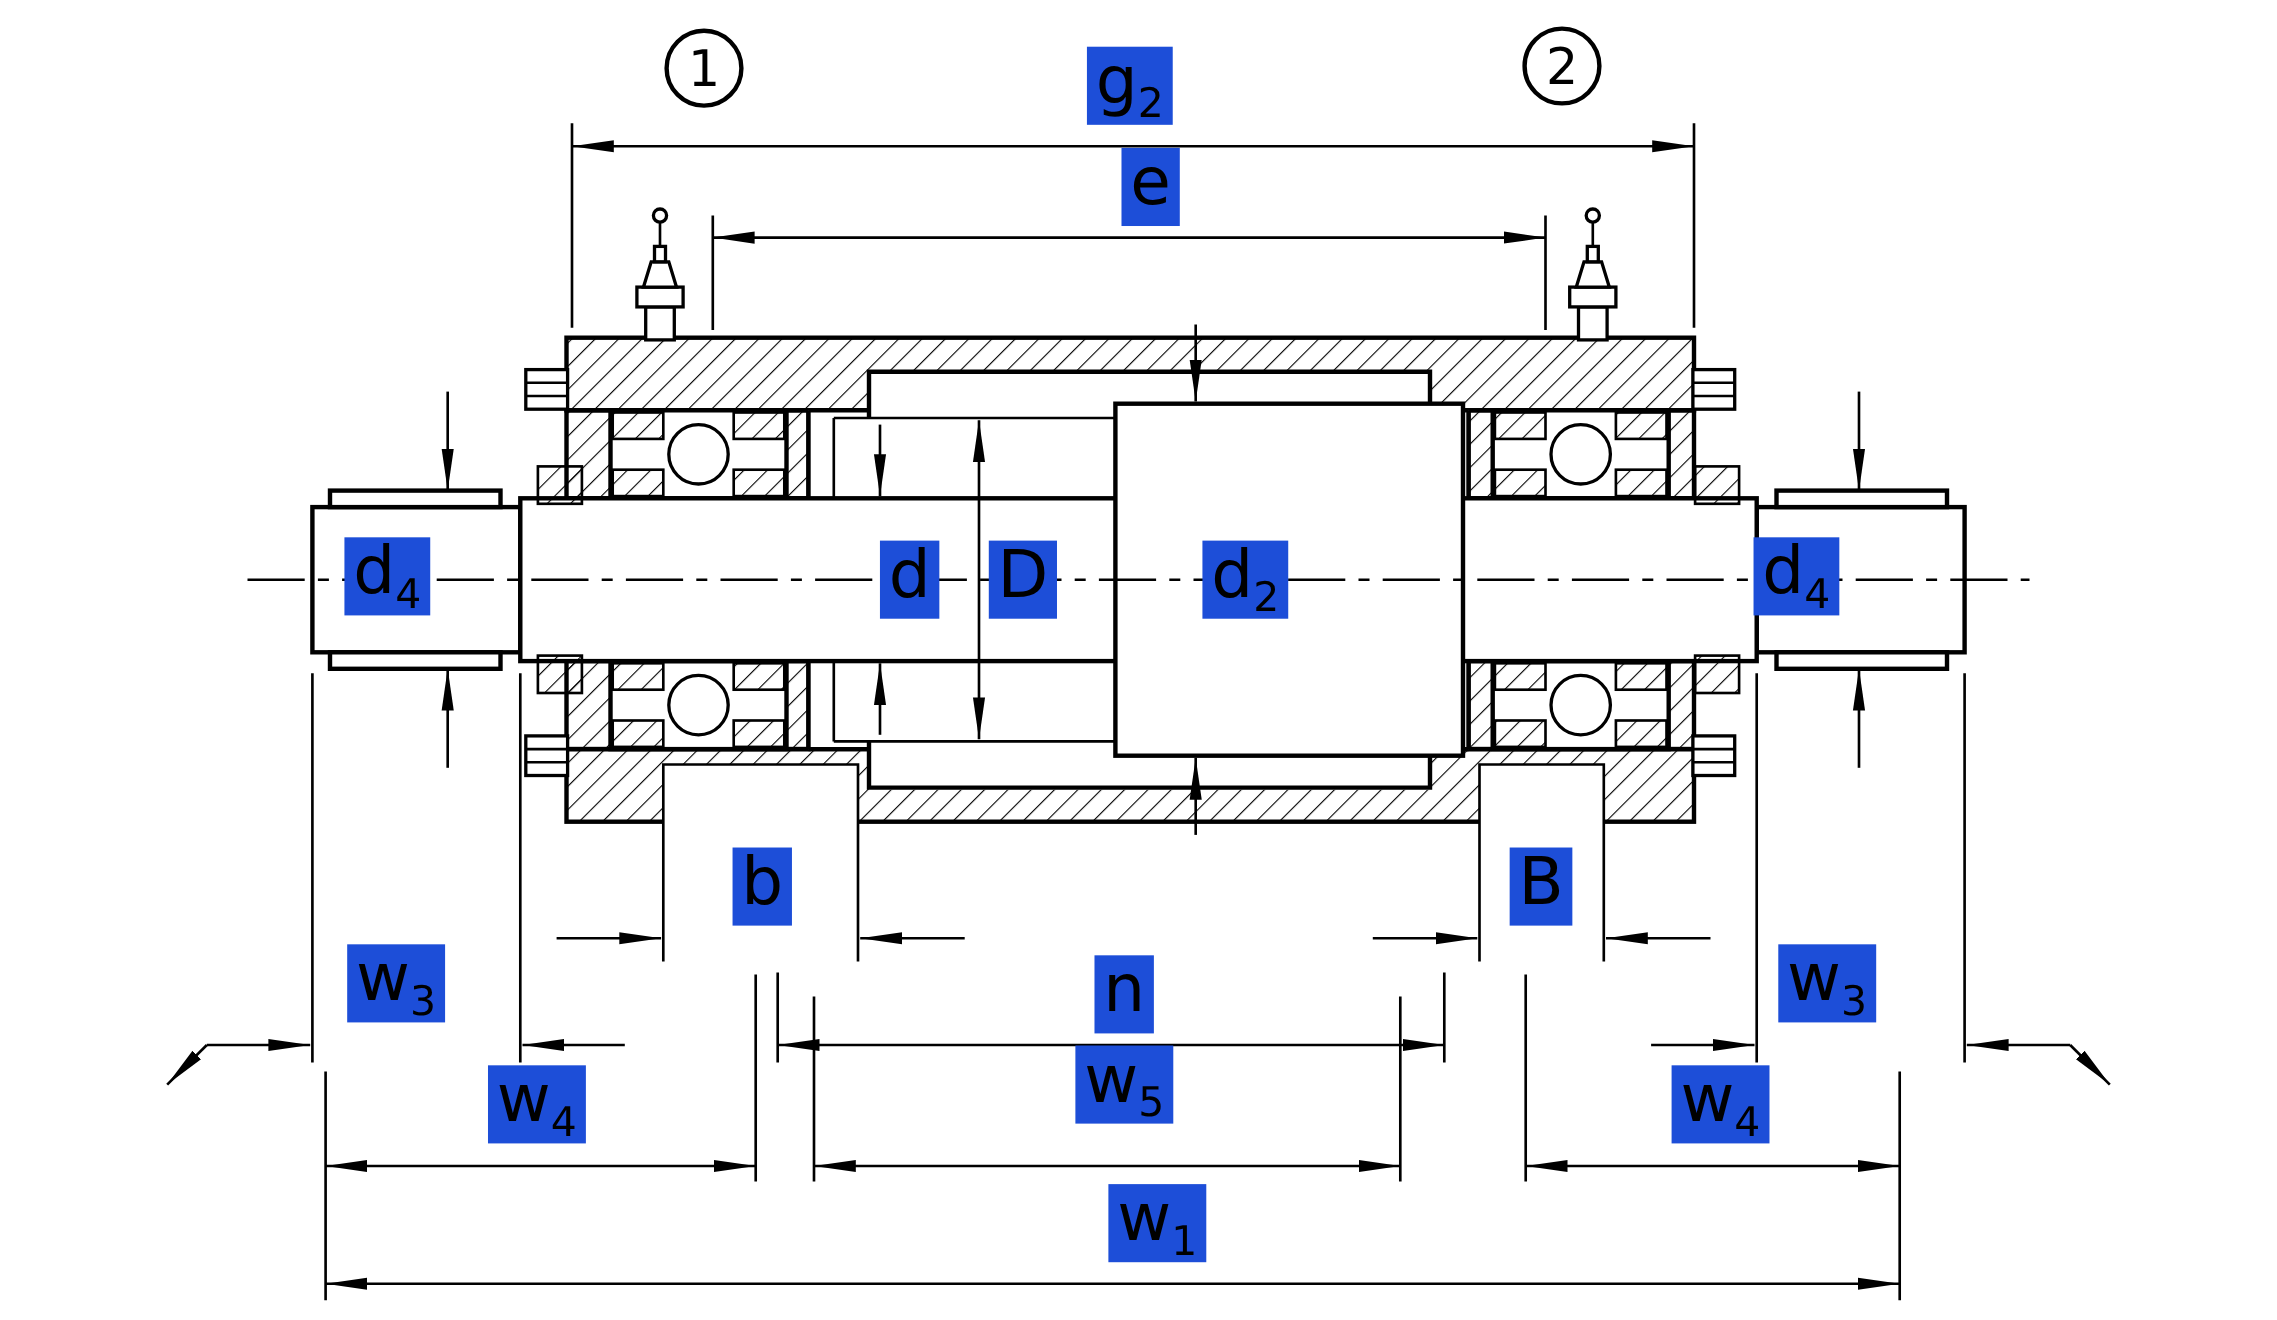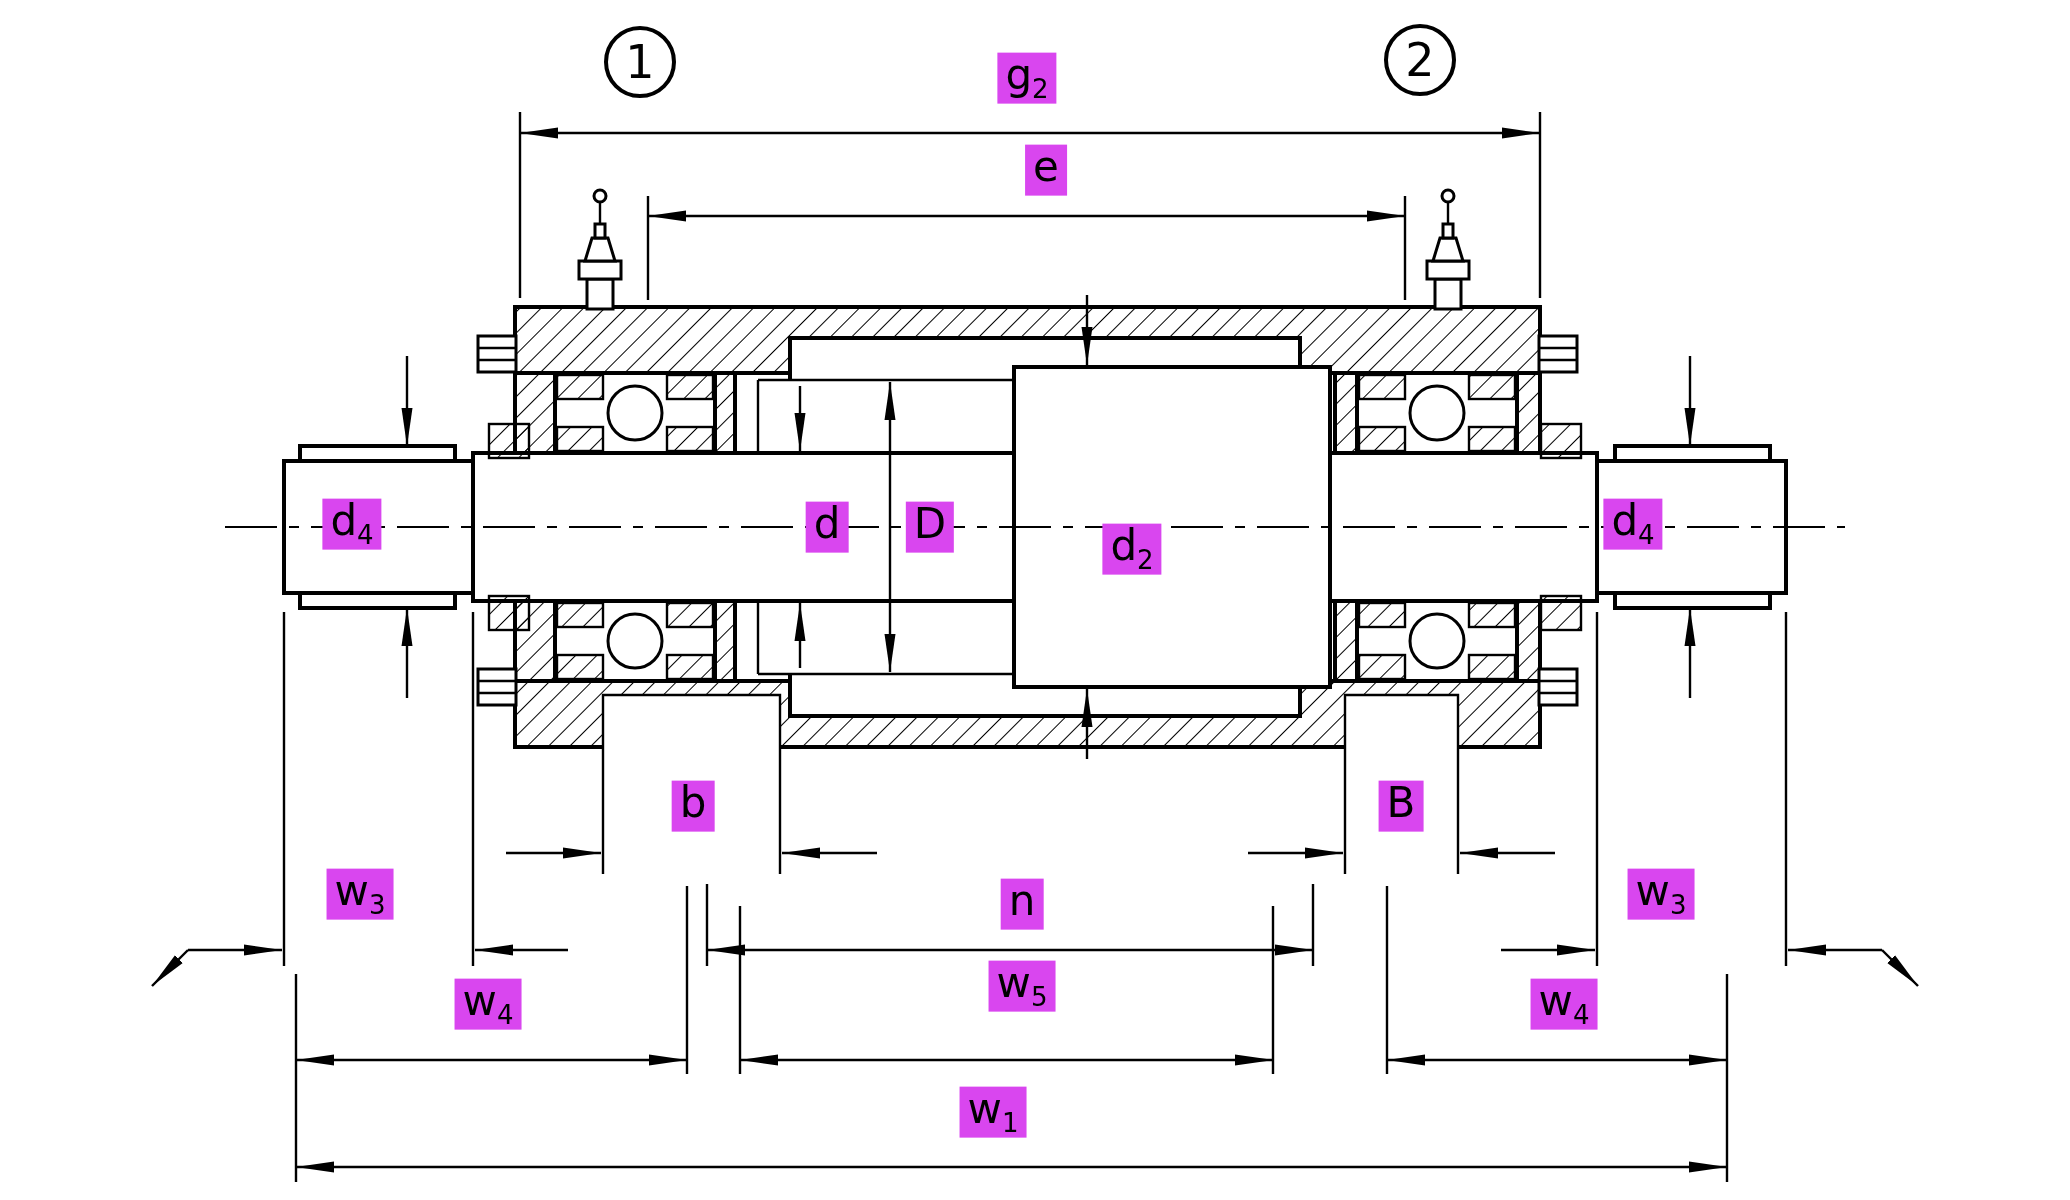--- a/index.html
+++ b/index.html
@@ -4,21 +4,21 @@
 <style>
   html,body { margin:0; padding:0; background:#ffffff; }
   #stage {
     position:relative; width:2070px; height:1200px; background:#ffffff;
     font-family:"DejaVu Sans", sans-serif; color:#000; overflow:hidden;
   }
   #stage svg { position:absolute; left:0; top:0; }
 
   .dimlbl {
     position:absolute; transform:translate(-50%,-50%);
-    font-size:42px; line-height:1.05; background:#d946ef;
+    font-size:60px; line-height:1.05; background:#1d4ed8;
     padding:0 8px; white-space:nowrap;
   }
   .dimlbl sub { font-size:0.62em; }
 
   .callout {
     position:absolute; transform:translate(-50%,-50%);
     width:64px; height:64px; border:4px solid #000; border-radius:50%;
     background:#ffffff; display:flex; align-items:center; justify-content:center;
     font-size:46px;
   }
@@ -242,24 +242,24 @@
   <div class="callout" style="left:1420px; top:60px">
     <span>2</span>
   </div>
 
   <div class="dimlbl" style="left:1027px; top:78px"><span>g</span><sub>2</sub></div>
   <div class="dimlbl" style="left:1046px; top:170px"><span>e</span><sub></sub></div>
   <div class="dimlbl" style="left:352px; top:524px"><span>d</span><sub>4</sub></div>
   <div class="dimlbl" style="left:1633px; top:524px"><span>d</span><sub>4</sub></div>
   <div class="dimlbl" style="left:827px; top:527px"><span>d</span><sub></sub></div>
   <div class="dimlbl" style="left:930px; top:527px"><span>D</span><sub></sub></div>
-  <div class="dimlbl" style="left:1132px; top:549px"><span>d</span><sub>2</sub></div>
+  <div class="dimlbl" style="left:1132px; top:527px"><span>d</span><sub>2</sub></div>
   <div class="dimlbl" style="left:693px; top:806px"><span>b</span><sub></sub></div>
   <div class="dimlbl" style="left:1401px; top:806px"><span>B</span><sub></sub></div>
   <div class="dimlbl" style="left:360px; top:894px"><span>w</span><sub>3</sub></div>
   <div class="dimlbl" style="left:1661px; top:894px"><span>w</span><sub>3</sub></div>
   <div class="dimlbl" style="left:1022px; top:904px"><span>n</span><sub></sub></div>
   <div class="dimlbl" style="left:488px; top:1004px"><span>w</span><sub>4</sub></div>
   <div class="dimlbl" style="left:1022px; top:986px"><span>w</span><sub>5</sub></div>
   <div class="dimlbl" style="left:1564px; top:1004px"><span>w</span><sub>4</sub></div>
-  <div class="dimlbl" style="left:993px; top:1112px"><span>w</span><sub>1</sub></div>
+  <div class="dimlbl" style="left:1052px; top:1112px"><span>w</span><sub>1</sub></div>
 
 </div>
 
 </body></html>

